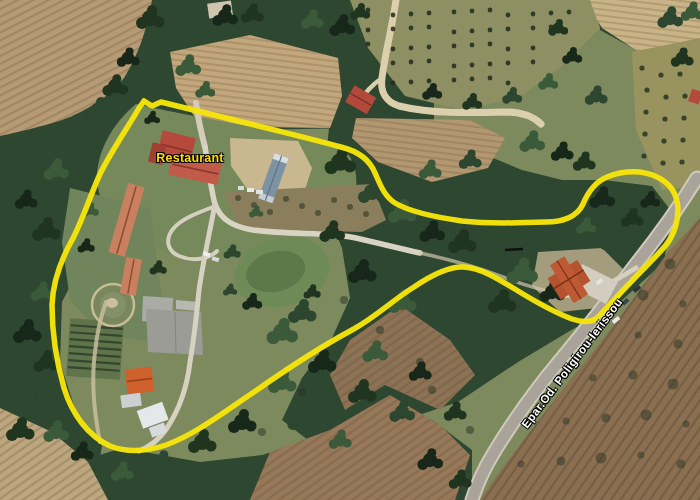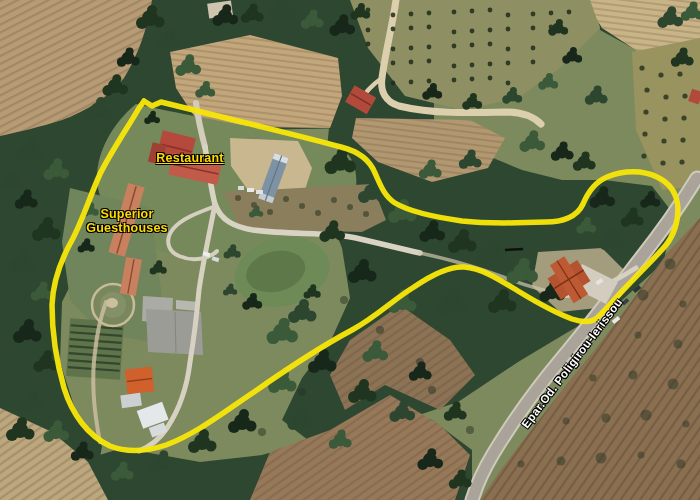--- a/index.html
+++ b/index.html
@@ -793,19 +793,15 @@
            C430,276 448,266 464,267 C482,268 500,280 518,291 C536,302 556,313 572,319
            C584,323 592,323 598,317 C608,307 618,295 630,283 C642,270 656,257 666,245
            C674,235 678,222 678,208 C677,194 670,183 657,177 C643,170 624,170 607,177
            C595,182 588,192 583,204 C577,217 562,222 546,222 C520,223 488,224 462,221
            C434,217 410,212 395,203 C384,196 380,184 375,173 C369,158 357,151 341,147
            C305,137 266,128 230,119 C202,112 178,106 161,102 L152,106 L144,101" fill="none" stroke="#F5E40A" stroke-width="5.5" stroke-linejoin="round" stroke-linecap="round" opacity="0.97"></path>
 
   <line x1="505" y1="250" x2="523" y2="249" stroke="#101010" stroke-width="2.5"></line>
 </svg>
 
-  <div class="map-label yellow" style="left:190px;top:158px;text-decoration:underline;">Restaurant</div>
-  <div class="map-label yellow superior" style="left:127px;top:222px;">
-    <div>Superior</div>
-    <div>Guesthouses</div>
-  </div>
+  <div class="map-label yellow" style="left:190px;top:158px;">Restaurant</div>
   <div class="map-label road" style="left:572px;top:363px;">Epar.Od. Poligirou-Ierissou</div>
 </div>
 
 </body></html>

